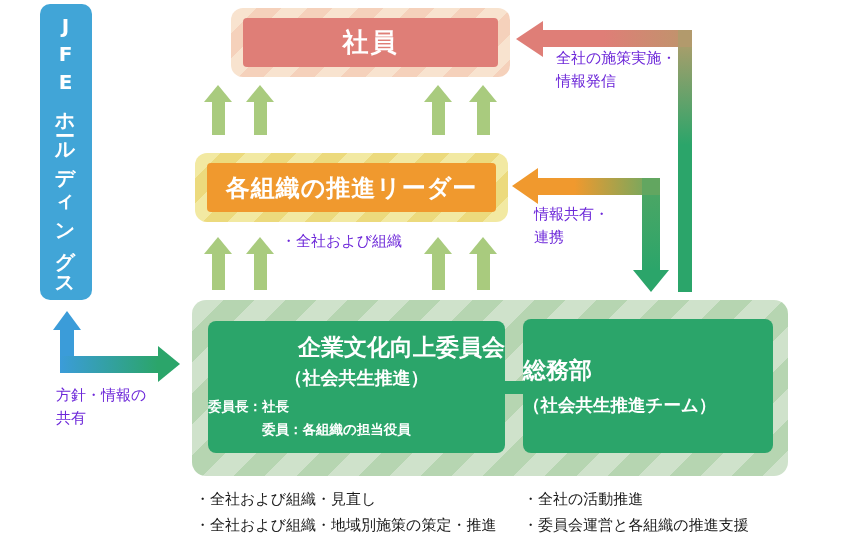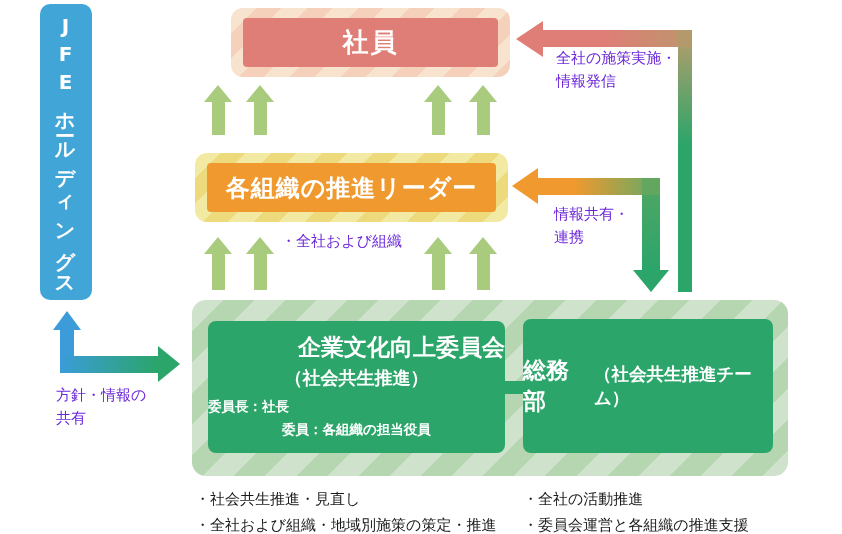--- a/index.html
+++ b/index.html
@@ -40,24 +40,24 @@
   }
   .inner-employees { background:#df7e77; font-size:26px; letter-spacing:2px; }
   .inner-leaders   { background:#f0992e; font-size:24px; letter-spacing:1px; }
   .green-box {
     position:absolute; background:#2ba56a; border-radius:8px; color:#ffffff;
   }
   .committee-box { left:208px; top:321px; width:297px; height:132px; }
   .committee-box .t1 { text-align:right; font-weight:bold; font-size:23px; margin-top:11px; }
   .committee-box .t2 { text-align:center; font-weight:bold; font-size:18px; margin-top:3px; }
   .committee-box .t3 { font-weight:bold; font-size:13.5px; margin-top:8px; }
-  .committee-box .t4 { font-weight:bold; font-size:13.5px; margin-top:5px; padding-left:74px; }
+  .committee-box .t4 { font-weight:bold; font-size:13.5px; margin-top:5px; padding-left:54px; }
   .ga-box {
     left:523px; top:319px; width:250px; height:134px;
-    display:flex; align-items:center; justify-content:center; gap:7px;
+    display:flex; flex-direction:column; align-items:flex-start; justify-content:center; gap:7px;
   }
   .ga-box .t1 { font-weight:bold; font-size:23px; }
   .ga-box .t2 { font-weight:bold; font-size:17.5px; }
   .green-connector { position:absolute; left:504px; top:381px; width:20px; height:13px; background:#2ba56a; }
   
   .up-arrow { position:absolute; width:28px; }
   .up-arrow .head {
     width:0; height:0; margin:0 auto;
     border-left:14px solid transparent; border-right:14px solid transparent;
     border-bottom:17px solid #a9cb7e;
@@ -97,21 +97,21 @@
     border-bottom:19px solid #3b9cd9; }
   .arrC-v { left:60px; top:330px; width:14px; height:26px; background:#3b9cd9; }
   .arrC-h { left:60px; top:356px; width:98px; height:17px;
     background:linear-gradient(to right,#3b9cd9,#2ba56a); }
   .arrC-head-right { left:158px; top:346px;
     border-top:18px solid transparent; border-bottom:18px solid transparent;
     border-left:22px solid #2ba56a; }
   
   .note { position:absolute; color:#6d28d9; font-size:15px; line-height:1.55; }
   .note-employees { left:556px; top:47px; }
-  .note-infoshare { left:554px; top:203px; }
+  .note-infoshare { left:534px; top:203px; }
   .note-leaders   { left:281px; top:230px; }
   .note-policy    { left:56px;  top:384px; }
   .footnote { position:absolute; color:#1a1a1a; font-size:15px; line-height:1.72; }
   .fn-committee { left:195px; top:487px; }
   .fn-ga        { left:523px; top:487px; }
 </style>
 </head>
 <body>
 
 <div id="stage">
@@ -205,21 +205,21 @@
     <div>情報共有・</div>
     <div>連携</div>
   </div>
   <div class="note note-leaders">・全社および組織</div>
   <div class="note note-policy">
     <div>方針・情報の</div>
     <div>共有</div>
   </div>
 
   <div class="footnote fn-committee">
-    <div>・社会共生推進・見直し</div>
+    <div>・全社および組織・見直し</div>
     <div>・全社および組織・地域別施策の策定・推進</div>
   </div>
   <div class="footnote fn-ga">
     <div>・全社の活動推進</div>
     <div>・委員会運営と各組織の推進支援</div>
   </div>
 
 </div>
 
 </body></html>

